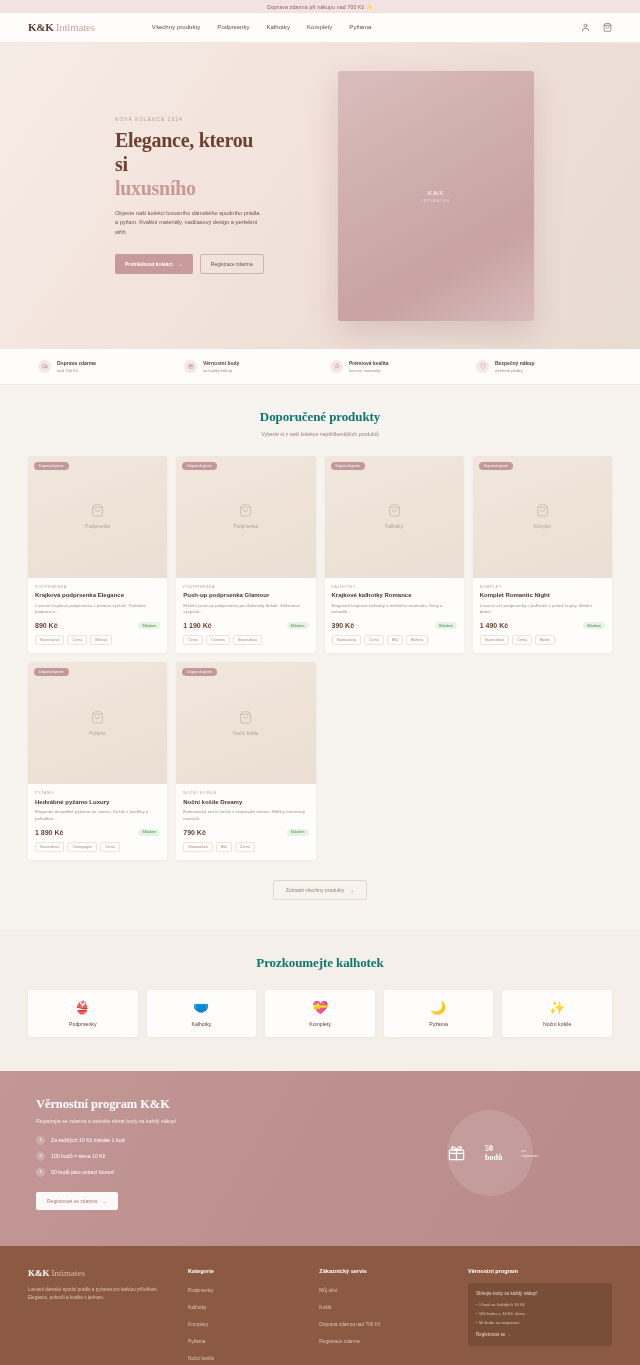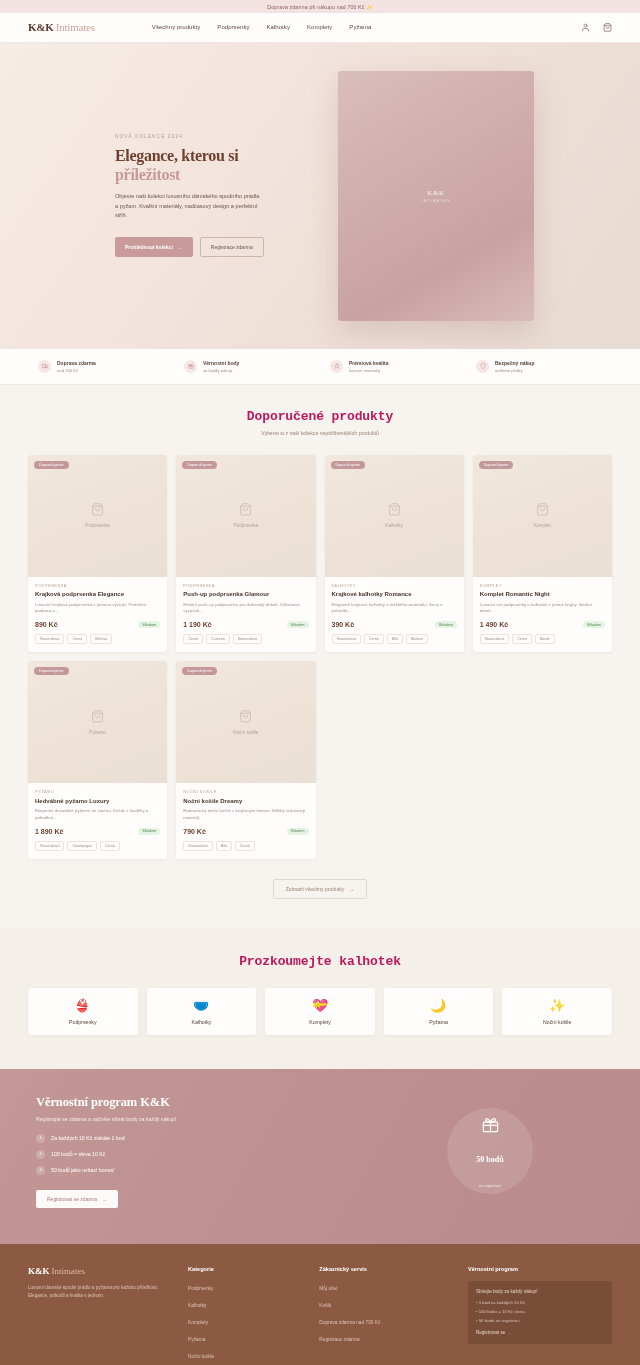--- a/index.html
+++ b/index.html
@@ -50,21 +50,21 @@
     background:linear-gradient(125deg,#f6ece6 0%,#f3e4dd 35%,#eedfd7 60%,#e8dbd2 100%);
     overflow:hidden;
   }
   .hero-inner{ display:flex; height:100%; padding:0 28px; align-items:center;}
   .hero-left{ width:232px; padding-left:87px; }
   .eyebrow{
     font-size:4.6px; letter-spacing:1.2px; color:#b9968e; text-transform:uppercase; margin-bottom:7px;
   }
   .hero h1{
     font-family:"Liberation Serif", serif;
-    font-size:16px;
+    font-size:20px;
     line-height:1.19;
     font-weight:700;
     color:#6d4130;
     letter-spacing:-.3px;
   }
   .hero h1 .pink{ color:#c79a95; display:block; }
   .hero p{
     margin-top:8px;
     font-size:5.6px;
     line-height:1.75;
@@ -109,21 +109,21 @@
     width:13px;height:13px;border-radius:50%;
     background:#f6e6e4; display:flex;align-items:center;justify-content:center;flex:none;
   }
   .feat-t{ font-size:5px; font-weight:700; color:#5a4239; line-height:1.3;}
   .feat-s{ font-size:4.2px; color:#a08b80; margin-top:1.5px;}
 
   
   .products{ background:#f7f3ee; padding:24px 28px 30px;}
   .sec-h{ text-align:center; }
   .sec-h h2{
-    font-family:Liberation Mono, monospace; font-size:13px; color:#be185d; font-weight:700;
+    font-family:Liberation Serif, serif; font-size:13px; color:#0f766e; font-weight:700;
     letter-spacing:-.1px;
   }
   .sec-h p{ font-size:5.2px; color:#9b857a; margin-top:6px; }
   .grid{ display:grid; grid-template-columns:repeat(4,1fr); gap:9px; margin-top:19px; }
   .card{
     background:#fffdfc; border-radius:3px; overflow:hidden;
     box-shadow:0 1px 3px rgba(120,90,80,.07);
     display:flex; flex-direction:column;
   }
   .card-img{
@@ -188,21 +188,21 @@
   .ltxt{ font-size:5.2px; color:#fff;}
   .btn-white{
     margin-top:15px; background:rgba(255,255,255,.94); color:#a9777a;
     font-size:5px; padding:6px 11px; border:none; border-radius:2px;
     display:inline-flex; gap:5px; align-items:center; cursor:pointer;
   }
   .loyal-right{ flex:1; display:flex; justify-content:center;}
   .gift-circle{
     width:86px;height:86px;border-radius:50%;
     background:rgba(255,255,255,.13);
-    display:flex; flex-direction:column; align-items:center; justify-content:center; gap:19px;
+    display:flex; flex-direction:row; align-items:center; gap:19px;
   }
   .gpts{ font-family:"Liberation Serif", serif; font-size:8px; font-weight:700;}
   .gsub{ font-size:4.2px; color:rgba(255,255,255,.78); }
 
   
   .footer{
     background:#8c5a42; color:#f4e3da; padding:22px 28px 0;
   }
   .fgrid{ display:grid; grid-template-columns:1.25fr 1fr 1.15fr 1.25fr; gap:16px; padding-bottom:18px;}
   .flogo{ font-family:"Liberation Serif", serif; font-size:9px;}
@@ -255,21 +255,21 @@
     </span>
   </div>
 </div>
 
 <section class="hero">
   <div class="hero-inner">
     <div class="hero-left">
       <div class="eyebrow">NOVÁ KOLEKCE 2024</div>
       <h1>
         <span>Elegance, kterou si</span>
-        <span class="pink">příležitost</span>
+        <span class="pink">luxusního</span>
       </h1>
       <p>Objevte naši kolekci luxusního dámského spodního prádla a pyžam. Kvalitní materiály, nadčasový design a perfektní střih.</p>
       <div class="hero-btns">
         <button class="btn btn-primary">
           <span>Prohlédnout kolekci</span>
           <span>→</span>
         </button>
         <button class="btn btn-outline">
           <span>Registrace zdarma</span>
         </button>

